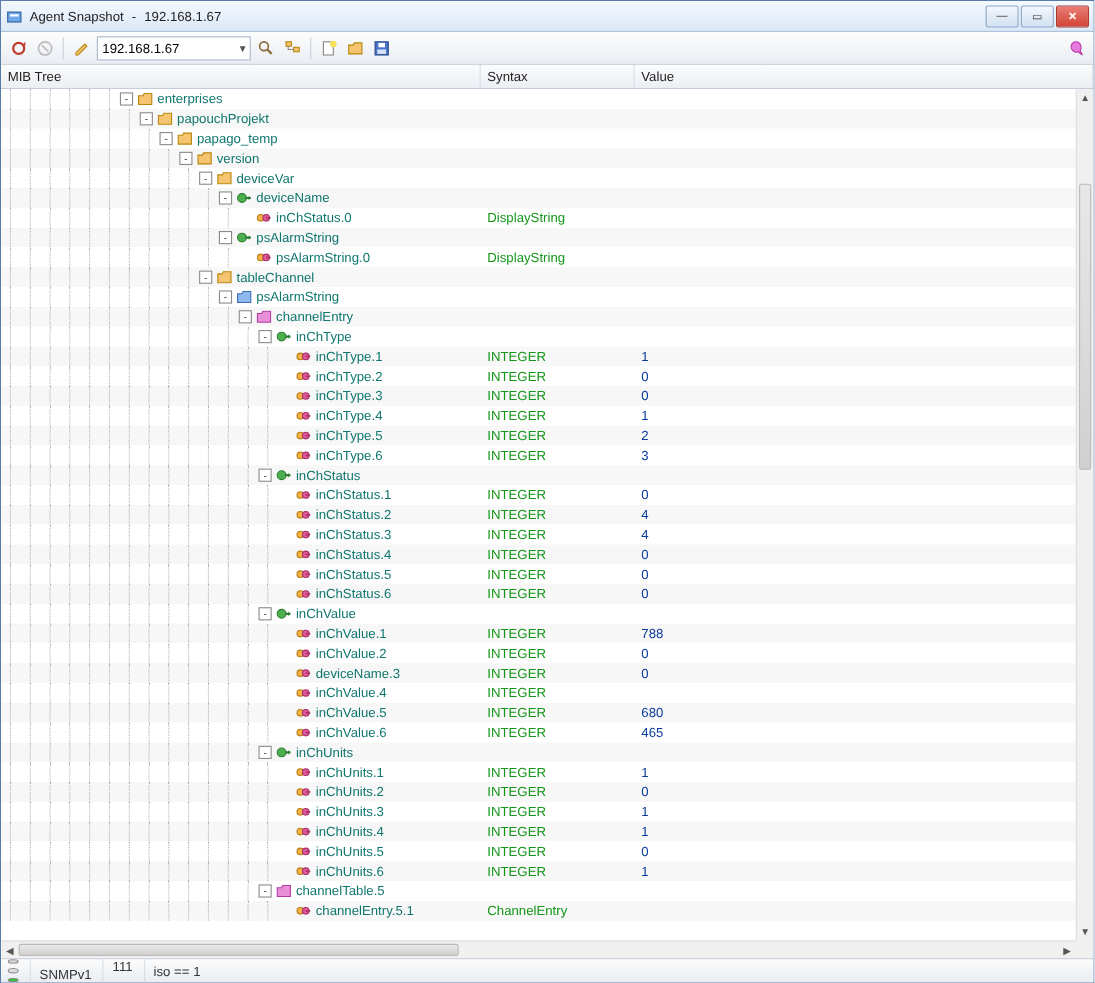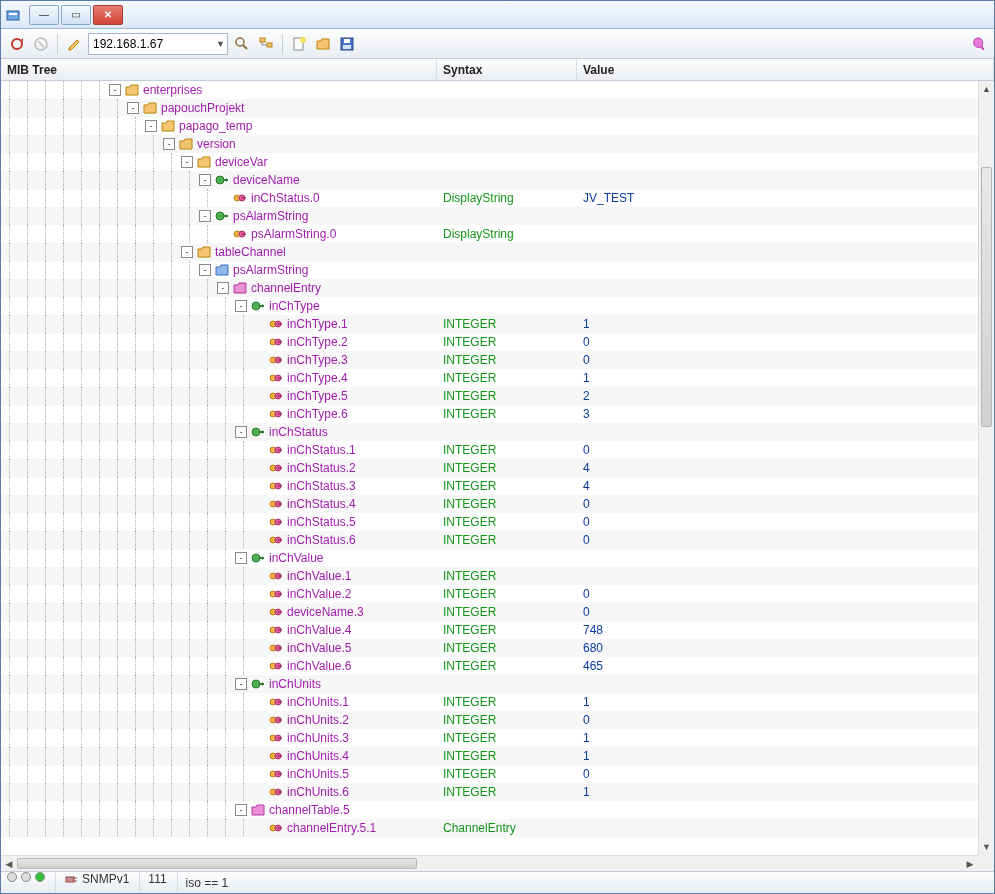--- a/index.html
+++ b/index.html
@@ -11,61 +11,66 @@
   .title-sep { margin: 0 4px; }
   .win-btns { display: flex; }
   .win-btn { width: 30px; height: 20px; margin-left: 2px; border: 1px solid #8aa7c9; background: linear-gradient(#f3f7fc,#d2e1f2); border-radius: 2px; display: flex; align-items: center; justify-content: center; font-size: 10px; color:#333; cursor: default; }
   .win-btn.close { background: linear-gradient(#e97e73,#d34336); border-color: #a83a30; color: #fff; font-weight: bold; }
   .toolbar { height: 30px; background: linear-gradient(#fdfdfd,#e9edf2); border-bottom: 1px solid #c3ccd8; display: flex; align-items: center; padding: 0 6px; gap: 4px; }
   .tb-icon { width: 20px; height: 20px; display:inline-flex; align-items:center; justify-content:center; border-radius:2px; }
   .tb-sep { width:1px; height:20px; background:#c8d0da; margin:0 2px;}
   .addr-combo { width: 140px; height: 22px; border: 1px solid #a7b6ca; background: #fff; display:flex; align-items:center; padding:0 2px 0 4px; font-size:12px; }
   .addr-combo span.drop { margin-left:auto; color:#555; font-size:9px;}
   .tb-spacer { flex:1; }
-  .header-row { height: 22px; background: linear-gradient(#fcfcfc,#ebeef3); border-bottom: 1px solid #c3ccd8; display:flex; align-items:center; font-size:12px; color:#222;font-weight:bold; }
+  .header-row { height: 22px; background: linear-gradient(#fcfcfc,#ebeef3); border-bottom: 1px solid #c3ccd8; display:flex; align-items:center; font-size:12px; color:#222; }
   .header-row .h-col { border-right: 1px solid #d6dde6; height:100%; display:flex; align-items:center; padding-left:6px; }
   .tree-pane { flex:1; overflow:hidden; position:relative; background:#fff; }
   .tree-body { position:absolute; top:0; left:0; right:16px; bottom:16px; overflow:hidden; }
   .row { height:18px; display:flex; align-items:center; font-size:12px; color:#222; }
   .row.even { background:#fff; }
   .row.odd { background:#f7f7f7; }
   .c-tree { width:436px; height:18px; display:flex; align-items:center; overflow:hidden; white-space:nowrap; }
   .c-syntax { width:140px; color:#149618; padding-left:6px; }
   .c-value { flex:1; color:#0a3c9e; padding-left:6px; }
   .indent-line { display:inline-block; width:18px; height:18px; position:relative; }
   .indent-line::before { content:""; position:absolute; left:8px; top:0; bottom:0; border-left:1px dotted #b3b3b3; }
   .expander { display:inline-flex; width:12px; height:12px; border:1px solid #8a8a8a; background:#fff; align-items:center; justify-content:center; font-size:9px; line-height:1; color:#333; margin-right:3px; }
   .ic { display:inline-flex; width:16px; height:16px; align-items:center; justify-content:center; margin-right:3px; }
-  .node-label { color:#a21caf; }
+  .node-label { color:#0f766e; }
   .vscroll { position:absolute; top:0; right:0; width:16px; bottom:16px; background:#f0f0f0; border-left:1px solid #dcdcdc; }
   .vscroll .thumb { position:absolute; left:2px; right:2px; top:86px; height:260px; background:linear-gradient(#e8e8e8,#d0d0d0); border:1px solid #b8b8b8; border-radius:2px;}
   .vscroll .arr { position:absolute; left:0; right:0; height:16px; display:flex;align-items:center;justify-content:center; font-size:9px; color:#555; background:#f0f0f0;}
   .vscroll .arr.up{top:0;} .vscroll .arr.dn{bottom:0;}
   .hscroll { position:absolute; left:0; right:16px; bottom:0; height:16px; background:#f0f0f0; border-top:1px solid #dcdcdc; }
   .hscroll .arr { position:absolute; top:0; bottom:0; width:16px; display:flex;align-items:center;justify-content:center; font-size:9px; color:#555;}
   .hscroll .arr.l{left:0;} .hscroll .arr.r{right:0;}
   .hscroll .thumb { position:absolute; top:2px; bottom:2px; left:16px; width:400px; background:linear-gradient(#e8e8e8,#d0d0d0); border:1px solid #b8b8b8; border-radius:2px;}
   .corner { position:absolute; right:0; bottom:0; width:16px; height:16px; background:#f0f0f0;}
   .statusbar { height:22px; background:linear-gradient(#fcfcfc,#e8edf3); border-top:1px solid #c3ccd8; display:flex; align-items:center; gap:8px; padding:0 6px; font-size:12px; color:#333;}
-  .status-seg { border-right:1px solid #d6dde6; padding-right:10px; height:100%; display:flex; align-items:flex-start; gap:4px;}
+  .status-seg { border-right:1px solid #d6dde6; padding-right:10px; height:100%; display:flex; align-items:center; gap:4px;flex-direction:column;}
   .led { width:10px;height:10px;border-radius:50%; border:1px solid #888; display:inline-block;}
   .led.g { background:#35c23a;} .led.off{background:#ddd;}
 </style>
 </head>
 <body>
 
 <div class="window">
 
   <div class="titlebar">
     <span class="titlebar-icon">
       <svg width="14" height="14">
           <rect x="1" y="3" width="12" height="9" fill="#6ea6e8" stroke="#2b5d9c"></rect>
           <rect x="3" y="5" width="8" height="2" fill="#fff"></rect>
         </svg>
     </span>
+    <div class="titlebar-title">
+      <span>Agent Snapshot</span>
+      <span class="title-sep">-</span>
+      <span>192.168.1.67</span>
+    </div>
     <div class="win-btns">
       <div class="win-btn">—</div>
       <div class="win-btn">▭</div>
       <div class="win-btn close">✕</div>
     </div>
   </div>
 
   <div class="toolbar">
     <span class="tb-icon">
         <svg width="16" height="16">
@@ -292,21 +297,20 @@
             <span class="ic">
               <svg width="14" height="12">
                 <circle cx="4" cy="6" r="3" fill="#f4b042" stroke="#b87e1a"></circle>
                 <circle cx="9" cy="6" r="3" fill="#e05a9a" stroke="#a8306a"></circle>
                 <path d="M9 6 L13 6" stroke="#a8306a" stroke-width="1.5"></path>
               </svg>
             </span>
             <span class="node-label">inChStatus.0</span>
           </div>
           <div class="c-syntax">DisplayString</div>
-          <div class="c-value">JV_TEST</div>
         </div>
         <div class="row odd">
           <div class="c-tree">
             <span class="indent-line"></span>
             <span class="indent-line"></span>
             <span class="indent-line"></span>
             <span class="indent-line"></span>
             <span class="indent-line"></span>
             <span class="indent-line"></span>
             <span class="indent-line"></span>
@@ -877,20 +881,21 @@
             <span class="ic">
               <svg width="14" height="12">
                 <circle cx="4" cy="6" r="3" fill="#f4b042" stroke="#b87e1a"></circle>
                 <circle cx="9" cy="6" r="3" fill="#e05a9a" stroke="#a8306a"></circle>
                 <path d="M9 6 L13 6" stroke="#a8306a" stroke-width="1.5"></path>
               </svg>
             </span>
             <span class="node-label">inChValue.1</span>
           </div>
           <div class="c-syntax">INTEGER</div>
+          <div class="c-value">788</div>
         </div>
         <div class="row even">
           <div class="c-tree">
             <span class="indent-line"></span>
             <span class="indent-line"></span>
             <span class="indent-line"></span>
             <span class="indent-line"></span>
             <span class="indent-line"></span>
             <span class="indent-line"></span>
             <span class="indent-line"></span>
@@ -963,21 +968,20 @@
             <span class="ic">
               <svg width="14" height="12">
                 <circle cx="4" cy="6" r="3" fill="#f4b042" stroke="#b87e1a"></circle>
                 <circle cx="9" cy="6" r="3" fill="#e05a9a" stroke="#a8306a"></circle>
                 <path d="M9 6 L13 6" stroke="#a8306a" stroke-width="1.5"></path>
               </svg>
             </span>
             <span class="node-label">inChValue.4</span>
           </div>
           <div class="c-syntax">INTEGER</div>
-          <div class="c-value">748</div>
         </div>
         <div class="row odd">
           <div class="c-tree">
             <span class="indent-line"></span>
             <span class="indent-line"></span>
             <span class="indent-line"></span>
             <span class="indent-line"></span>
             <span class="indent-line"></span>
             <span class="indent-line"></span>
             <span class="indent-line"></span>

